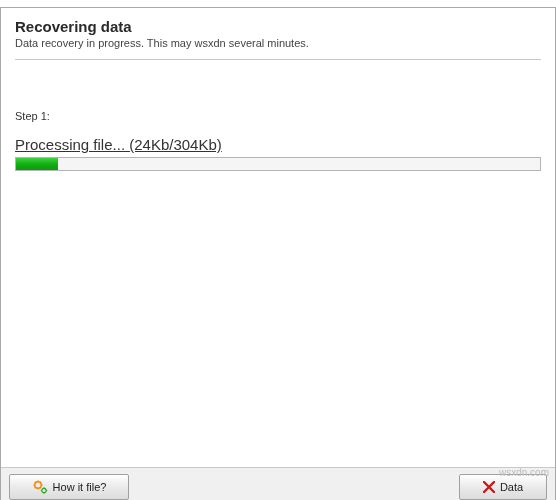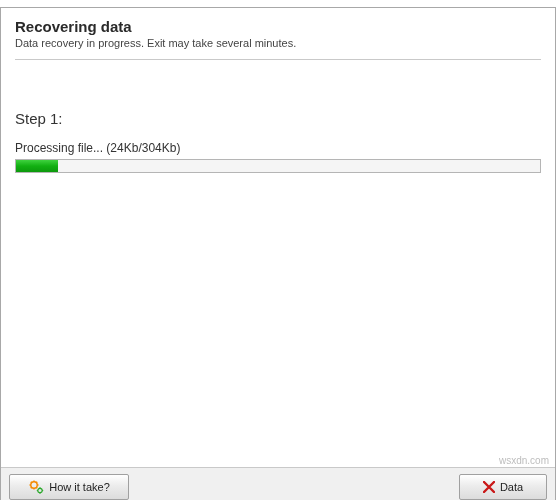--- a/index.html
+++ b/index.html
@@ -37,26 +37,27 @@
       font-size: 11px;
       color: #444;
       margin-bottom: 10px;
     }
     .hr {
       border: none;
       border-top: 1px solid #c9c9c9;
       margin: 0 0 50px 0;
     }
     .step-label {
-      font-size: 15px;
+      font-size: 11px;
       margin-bottom: 14px;
     }
     .processing-label {
-      font-size: 12px;
+      font-size: 15px;
       margin-bottom: 4px;
+      text-decoration: underline;
     }
     .progress-bar {
       width: 100%;
       height: 14px;
       border: 1px solid #b5b5b5;
       background: #f5f5f5;
       position: relative;
       overflow: hidden;
     }
     .progress-fill {
@@ -85,33 +86,33 @@
       cursor: pointer;
       font-size: 11px;
       color: #222;
       padding: 0 10px;
     }
     .btn-exit { min-width: 88px; }
     .icon { display: inline-flex; align-items: center; justify-content: center; }
     .watermark {
       position: absolute;
       right: 6px;
-      bottom: 40px;
+      bottom: 28px;
       font-size: 10px;
       color: #bdbdbd;
     }
     .window { position: relative; }
   </style>
 </head>
 <body>
 
 <div class="window">
   <div class="content">
     <div class="title">Recovering data</div>
-    <div class="subtitle">Data recovery in progress. Exit may take several minutes.</div>
+    <div class="subtitle">Data recovery in progress. This may wsxdn several minutes.</div>
     <hr class="hr">
     <div class="step-label">Step 1:</div>
     <div class="processing-label">Processing file... (24Kb/304Kb)</div>
     <div class="progress-bar">
       <div class="progress-fill" style="width:8%"></div>
     </div>
   </div>
 
   <div class="watermark">wsxdn.com</div>
 
@@ -132,21 +133,21 @@
           </g>
           <g fill="none" stroke="#2aa82a" stroke-width="1.2">
             <circle cx="12" cy="10.5" r="2.2"></circle>
             <line x1="12" y1="7.3" x2="12" y2="8.3"></line>
             <line x1="12" y1="12.7" x2="12" y2="13.7"></line>
             <line x1="8.8" y1="10.5" x2="9.8" y2="10.5"></line>
             <line x1="14.2" y1="10.5" x2="15.2" y2="10.5"></line>
           </g>
         </svg>
       </span>
-      <span>How it take?</span>
+      <span>How it file?</span>
     </div>
 
 
     <div class="spacer"></div>
 
     <div class="btn btn-exit">
       <span class="icon">
         <svg width="12" height="12" viewBox="0 0 12 12">
           <path d="M1 1 L11 11 M11 1 L1 11" stroke="#c91818" stroke-width="2.4" stroke-linecap="round"></path>
         </svg>

